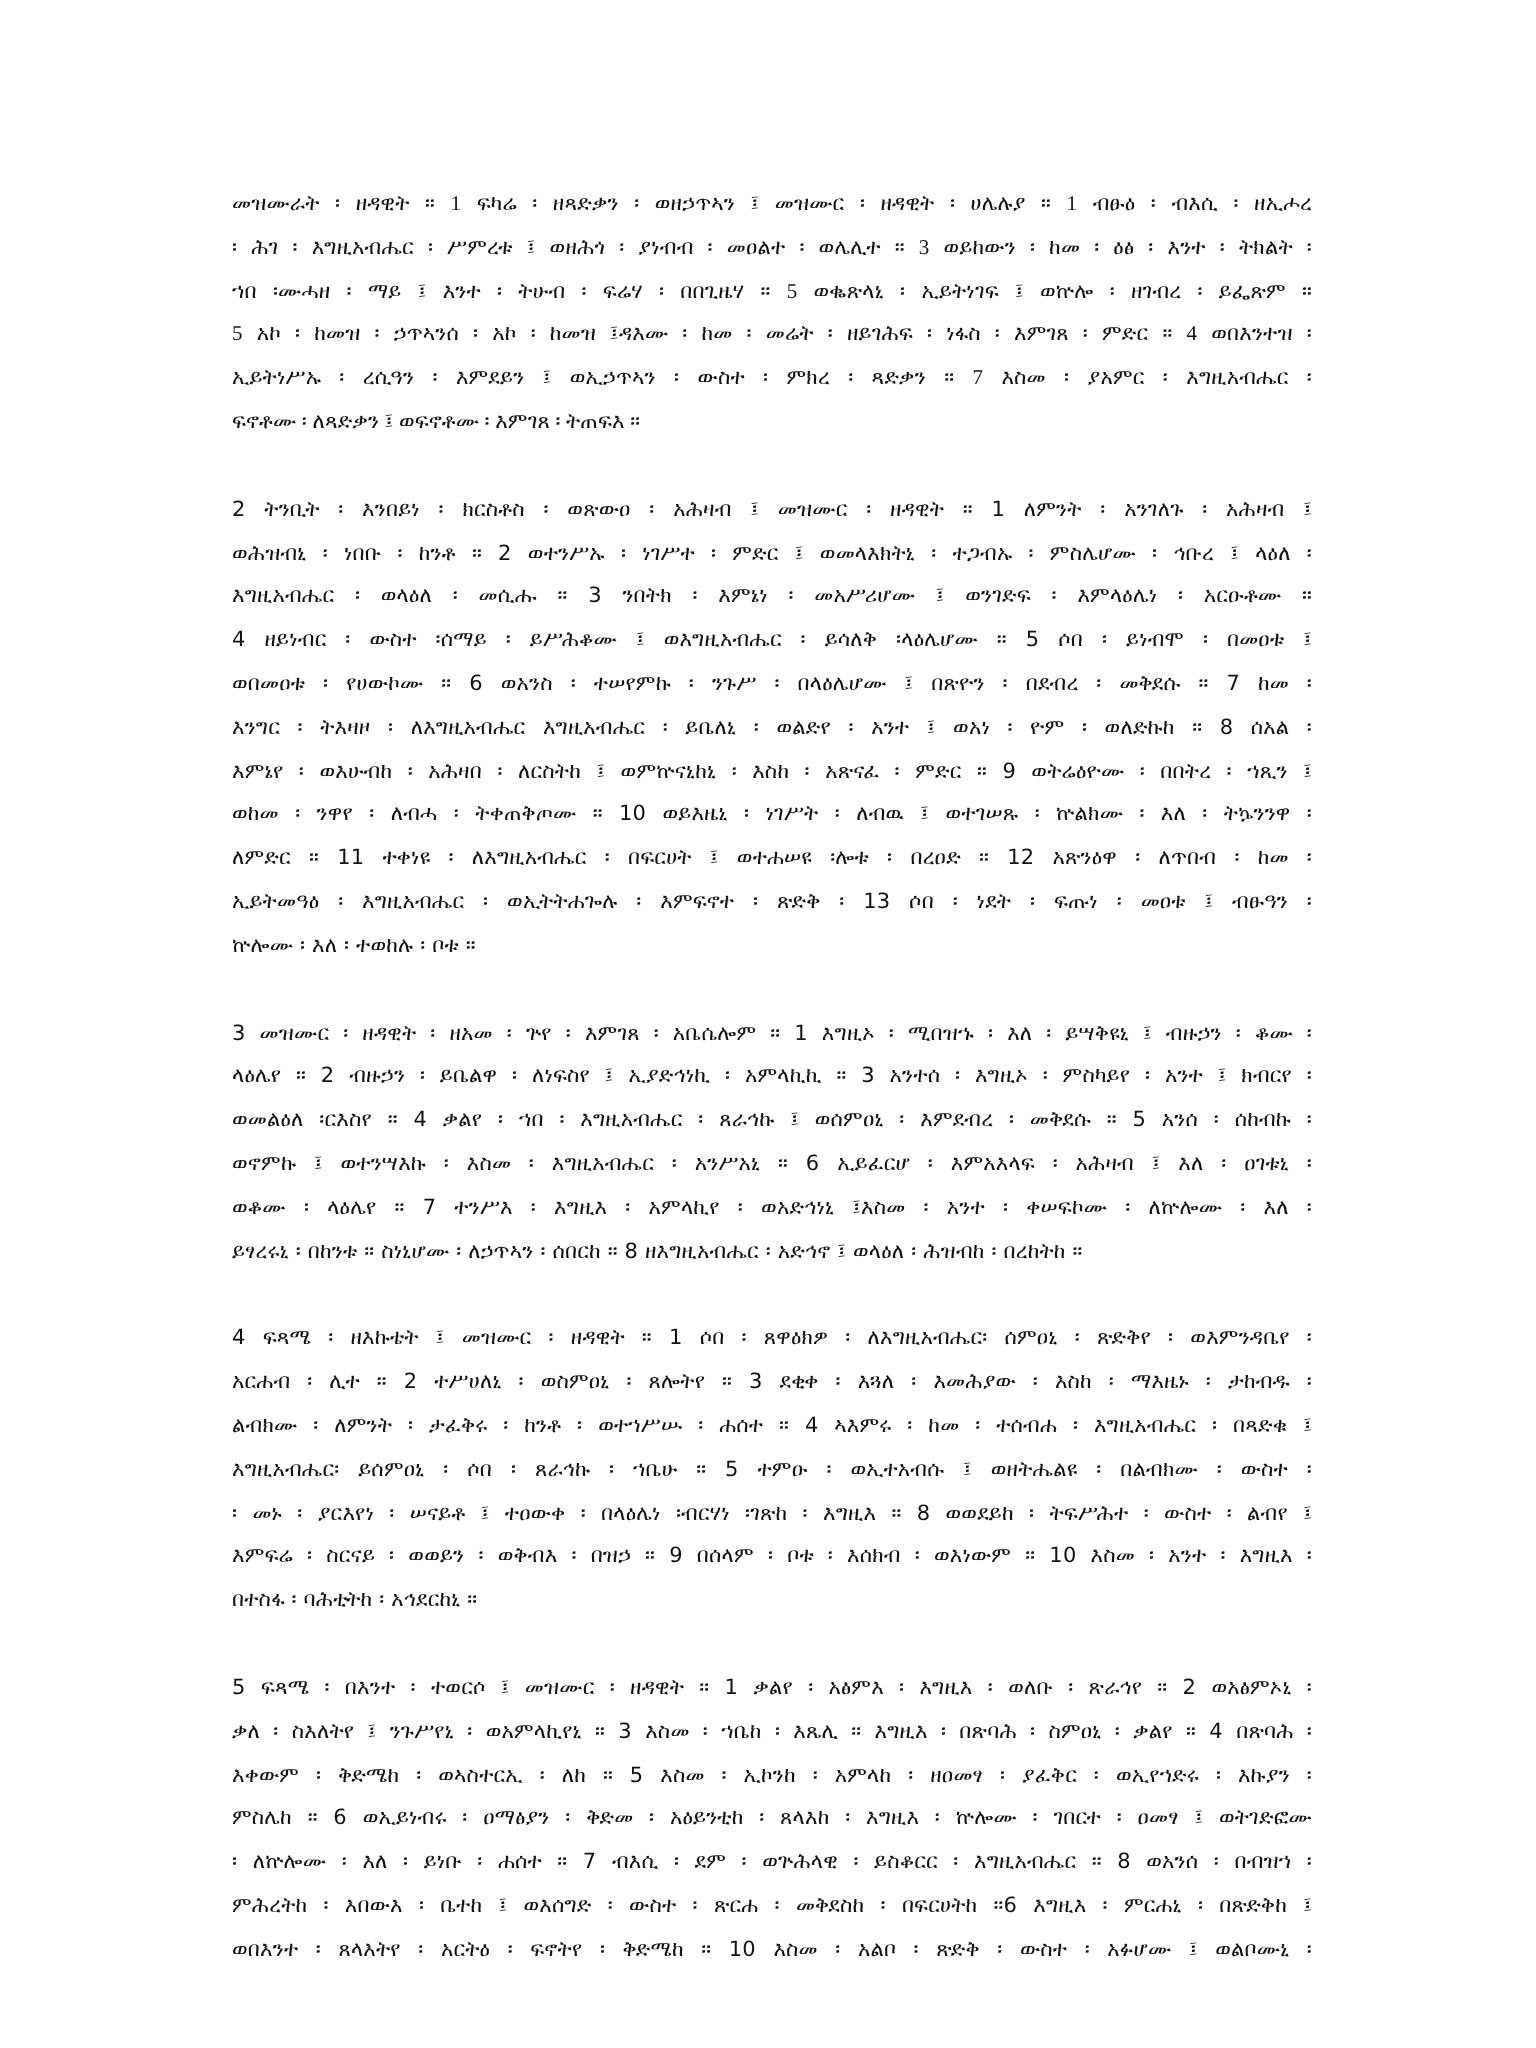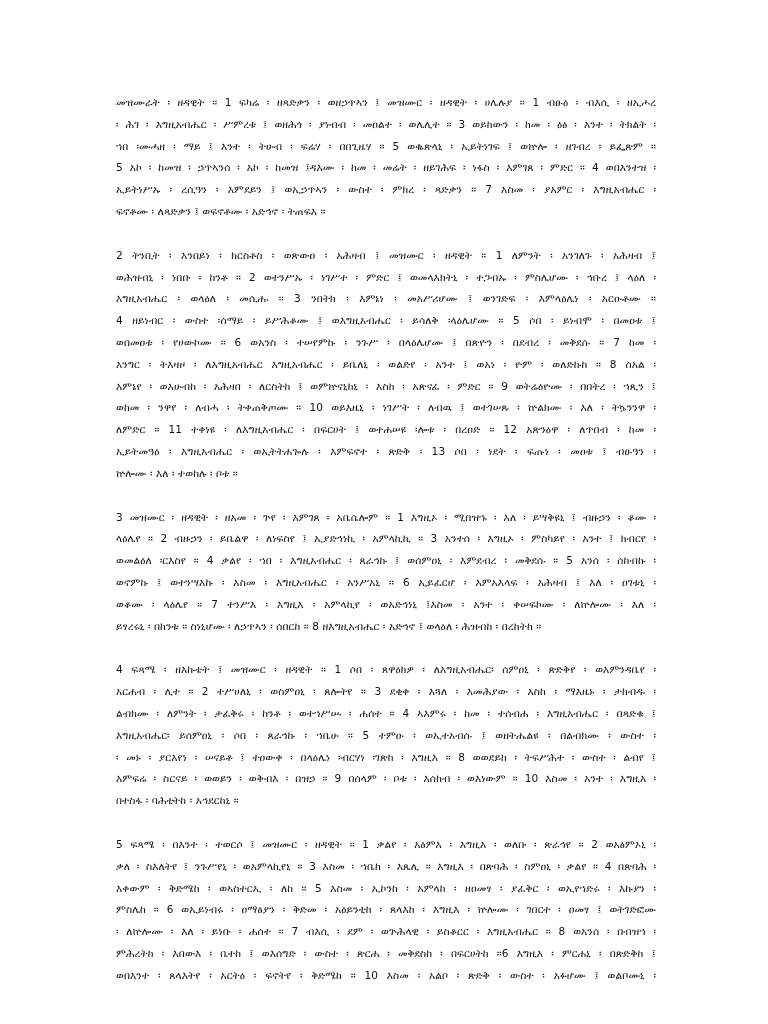--- a/index.html
+++ b/index.html
@@ -31,35 +31,35 @@
       font-size: 10.5px;
       white-space: nowrap;
       overflow: hidden;
       text-align: justify;
       text-align-last: justify;
       letter-spacing: 0.1px;
     }
     .line.last {
       text-align-last: left;
     }
-    #p1 { margin-top: 0; }
+    #p1 { margin-top: 0; font-family: Liberation Serif, serif; }
     #p2 { margin-top: 0; }
   </style>
 </head>
 <body>
 
 <div class="page">
 
   <div class="paragraph" id="p1">
     <span class="line">መዝሙራት ፡ ዘዳዊት ። 1 ፍካሬ ፡ ዘጻድቃን ፡ ወዘኃጥኣን ፤ መዝሙር ፡ ዘዳዊት ፡ ሀሌሉያ ። 1 ብፁዕ ፡ ብእሲ ፡ ዘኢሖረ</span>
     <span class="line">፡ ሕገ ፡ እግዚአብሔር ፡ ሥምረቱ ፤ ወዘሕጎ ፡ ያነብብ ፡ መዐልተ ፡ ወሌሊተ ። 3 ወይከውን ፡ ከመ ፡ ዕፅ ፡ እንተ ፡ ትክልት ፡</span>
     <span class="line">ኀበ ፡ሙሓዘ ፡ ማይ ፤ እንተ ፡ ትሁብ ፡ ፍሬሃ ፡ በበጊዜሃ ። 5 ወቈጽላኒ ፡ ኢይትነገፍ ፤ ወኵሎ ፡ ዘገብረ ፡ ይፌጽም ።</span>
     <span class="line">5 አኮ ፡ ከመዝ ፡ ኃጥኣንሰ ፡ አኮ ፡ ከመዝ ፤ዳእሙ ፡ ከመ ፡ መሬት ፡ ዘይገሕፍ ፡ ነፋስ ፡ እምገጸ ፡ ምድር ። 4 ወበእንተዝ ፡</span>
     <span class="line">ኢይትነሥኡ ፡ ረሲዓን ፡ እምደይን ፤ ወኢኃጥኣን ፡ ውስተ ፡ ምክረ ፡ ጻድቃን ። 7 እስመ ፡ ያአምር ፡ እግዚአብሔር ፡</span>
-    <span class="line last">ፍኖቶሙ ፡ ለጻድቃን ፤ ወፍኖቶሙ ፡ አድኅኖ ፡ ትጠፍእ ።</span>
+    <span class="line last">ፍኖቶሙ ፡ ለጻድቃን ፤ ወፍኖቶሙ ፡ እምገጸ ፡ ትጠፍእ ።</span>
   </div>
 
   <div class="paragraph" id="p2">
     <span class="line">2 ትንቢት ፡ እንበይነ ፡ ክርስቶስ ፡ ወጽውዐ ፡ አሕዛብ ፤ መዝሙር ፡ ዘዳዊት ። 1 ለምንት ፡ አንገለጉ ፡ አሕዛብ ፤</span>
     <span class="line">ወሕዝብኒ ፡ ነበቡ ፡ ከንቶ ። 2 ወተንሥኡ ፡ ነገሥተ ፡ ምድር ፤ ወመላእክትኒ ፡ ተጋብኡ ፡ ምስሌሆሙ ፡ ኅቡረ ፤ ላዕለ ፡</span>
     <span class="line">እግዚአብሔር ፡ ወላዕለ ፡ መሲሑ ። 3 ንበትክ ፡ እምኔነ ፡ መአሥሪሆሙ ፤ ወንገድፍ ፡ እምላዕሌነ ፡ አርዑቶሙ ።</span>
     <span class="line">4 ዘይነብር ፡ ውስተ ፡ሰማይ ፡ ይሥሕቆሙ ፤ ወእግዚአብሔር ፡ ይሳለቅ ፡ላዕሌሆሙ ። 5 ሶበ ፡ ይነብሞ ፡ በመዐቱ ፤</span>
     <span class="line">ወበመዐቱ ፡ የሀውኮሙ ። 6 ወአንስ ፡ ተሠየምኩ ፡ ንጉሥ ፡ በላዕሌሆሙ ፤ በጽዮን ፡ በደብረ ፡ መቅደሱ ። 7 ከመ ፡</span>
     <span class="line">እንግር ፡ ትእዛዞ ፡ ለእግዚአብሔር እግዚአብሔር ፡ ይቤለኒ ፡ ወልድየ ፡ አንተ ፤ ወአነ ፡ ዮም ፡ ወለድኩከ ። 8 ሰአል ፡</span>
     <span class="line">እምኔየ ፡ ወእሁብከ ፡ አሕዛበ ፡ ለርስትከ ፤ ወምኵናኒከኒ ፡ እስከ ፡ አጽናፈ ፡ ምድር ። 9 ወትሬዕዮሙ ፡ በበትረ ፡ ኀጺን ፤</span>

